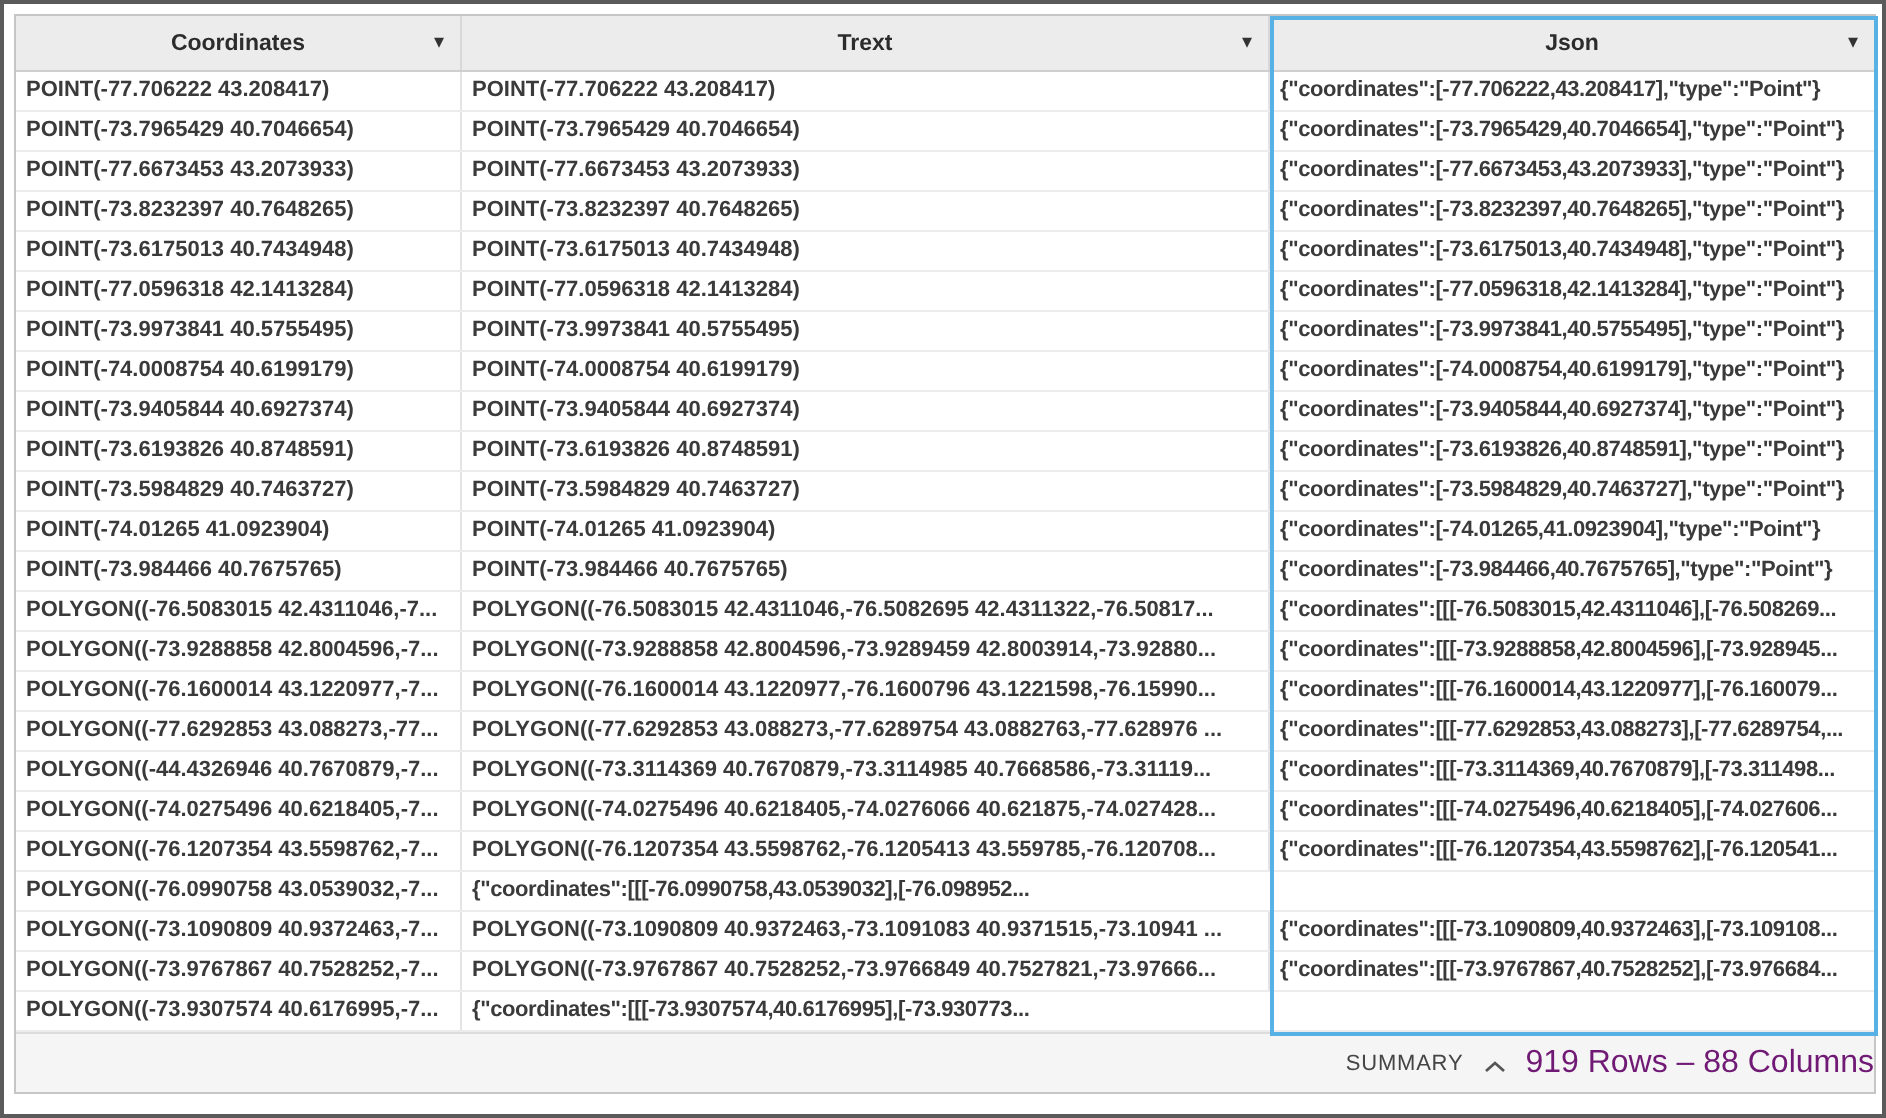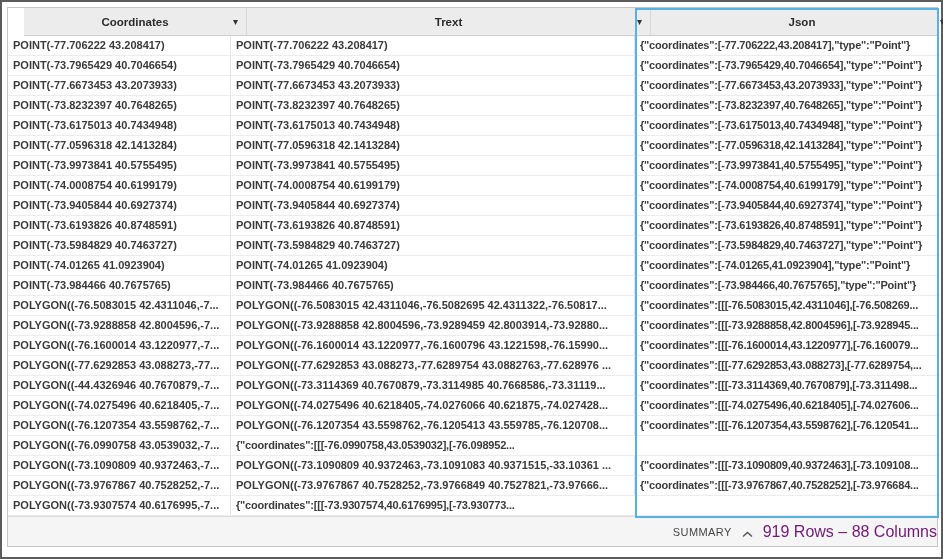--- a/index.html
+++ b/index.html
@@ -20,21 +20,20 @@
     border: 1px solid #c6c6c6;
     background: #ffffff;
   }
   
   .grid-header {
     display: grid;
     grid-template-columns: 223px 404px 302px;
     height: 28px;
     background: #ececec;
     border-bottom: 1px solid #cfcfcf;
-    margin-left: 16px;
   }
   .hcell {
     position: relative;
     display: flex; align-items: center; justify-content: center;
     font-size: 11.5px; font-weight: bold; color: #2c2c2c;
     border-right: 1px solid #d8d8d8;
     cursor: pointer;
   }
   .hcell:last-child { border-right: none; }
   .caret {
@@ -226,21 +225,21 @@
     <div class="cell c-json">{"coordinates":[[[-76.1207354,43.5598762],[-76.120541...</div>
   </div>
 
   <div class="row">
     <div class="cell c-coordinates">POLYGON((-76.0990758 43.0539032,-7...</div>
     <div class="cell c-json">{"coordinates":[[[-76.0990758,43.0539032],[-76.098952...</div>
   </div>
 
   <div class="row">
     <div class="cell c-coordinates">POLYGON((-73.1090809 40.9372463,-7...</div>
-    <div class="cell c-trext">POLYGON((-73.1090809 40.9372463,-73.1091083 40.9371515,-33.10361 ...</div>
+    <div class="cell c-trext">POLYGON((-73.1090809 40.9372463,-73.1091083 40.9371515,-73.10941 ...</div>
     <div class="cell c-json">{"coordinates":[[[-73.1090809,40.9372463],[-73.109108...</div>
   </div>
 
   <div class="row">
     <div class="cell c-coordinates">POLYGON((-73.9767867 40.7528252,-7...</div>
     <div class="cell c-trext">POLYGON((-73.9767867 40.7528252,-73.9766849 40.7527821,-73.97666...</div>
     <div class="cell c-json">{"coordinates":[[[-73.9767867,40.7528252],[-73.976684...</div>
   </div>
 
   <div class="row">

